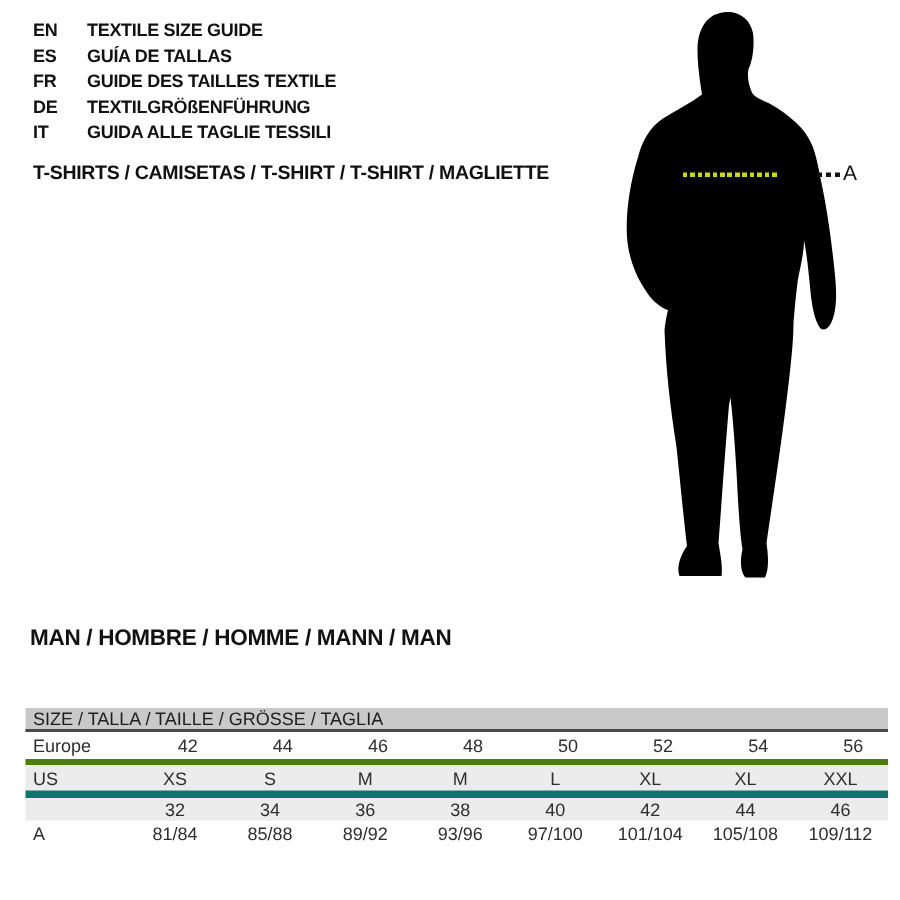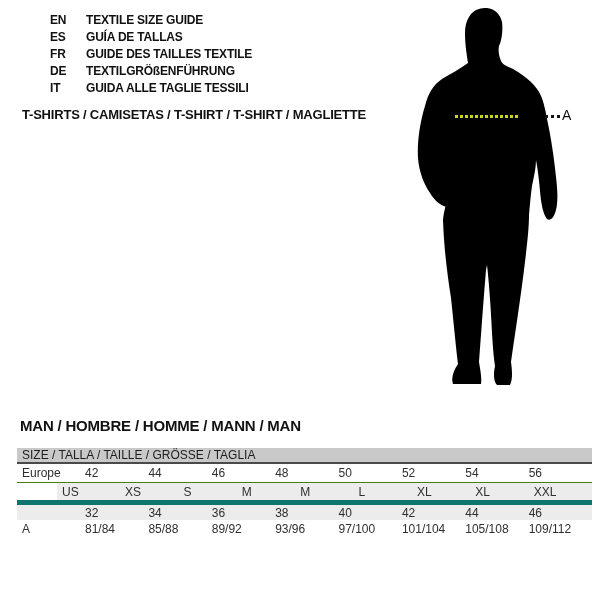--- a/index.html
+++ b/index.html
@@ -2,44 +2,44 @@
 <html><head>
 <meta charset="utf-8">
 <style>
   html,body{margin:0;padding:0;background:#fff;}
   .canvas{
     position:relative;width:600px;height:600px;background:#ffffff;
     font-family:"Liberation Sans", sans-serif;color:#111;overflow:hidden;
   }
   
   .lang-list{position:absolute;left:22px;top:12px;}
-  .lang-row{display:flex;height:17px;line-height:17px;font-size:12px;font-weight:bold;letter-spacing:-0.2px;margin-left:28px;}
+  .lang-row{display:flex;height:17px;line-height:17px;font-size:12px;font-weight:bold;letter-spacing:-0.2px;}
   .lang-code{width:36px;}
   
   .categories{position:absolute;left:22px;top:106px;font-size:13px;font-weight:bold;line-height:17px;letter-spacing:-0.2px;}
   
   .figure-svg{position:absolute;left:400px;top:0;}
   .dash-yellow{position:absolute;left:455px;top:115px;width:63px;height:3px;
     background:repeating-linear-gradient(90deg,#c9d61c 0 3px,rgba(0,0,0,0) 3px 5px);}
   .dash-black{position:absolute;left:545px;top:115px;width:15px;height:3px;
     background:repeating-linear-gradient(90deg,#141414 0 3px,rgba(0,0,0,0) 3px 6px);}
   .measure-a{position:absolute;left:562px;top:107px;font-size:14px;line-height:16px;color:#111;}
   
   .man-label{position:absolute;left:20px;top:417px;font-size:15px;font-weight:bold;letter-spacing:-0.2px;}
   
-  .size-table{position:absolute;left:17px;top:448px;width:575px;font-size:12px;color:#2e2e2e;}
+  .size-table{position:absolute;left:17px;top:472px;width:575px;font-size:12px;color:#2e2e2e;}
   .t-row{display:grid;grid-template-columns:68px repeat(8,1fr);align-items:center;}
   .t-header{background:#c9c9c9;border-bottom:2px solid #4a4a4a;height:14px;line-height:14px;color:#1d1d1d;}
   .t-header .t-label{grid-column:1 / span 9;}
-  .row-europe{height:18px;border-bottom:1px solid #4d7c0f;}
-  .row-us{height:17px;background:#ececec;margin-left:40px;}
+  .row-europe{height:18px;border-bottom:4px solid #4d7c0f;gap:17px;}
+  .row-us{height:17px;background:#ececec;}
   .row-blank{height:15px;background:#ececec;border-top:5px solid #0f766e;}
   .row-a{height:17px;}
   .t-label{text-align:left;padding-left:5px;}
-  .t-cell{}
+  .t-cell{text-align:center;}
   
   .footnote{position:absolute;left:22px;top:545px;font-size:12px;font-weight:bold;letter-spacing:-0.2px;}
 </style>
 </head>
 <body>
 
 <div class="canvas">
 
   <div class="lang-list">
     <div class="lang-row">

